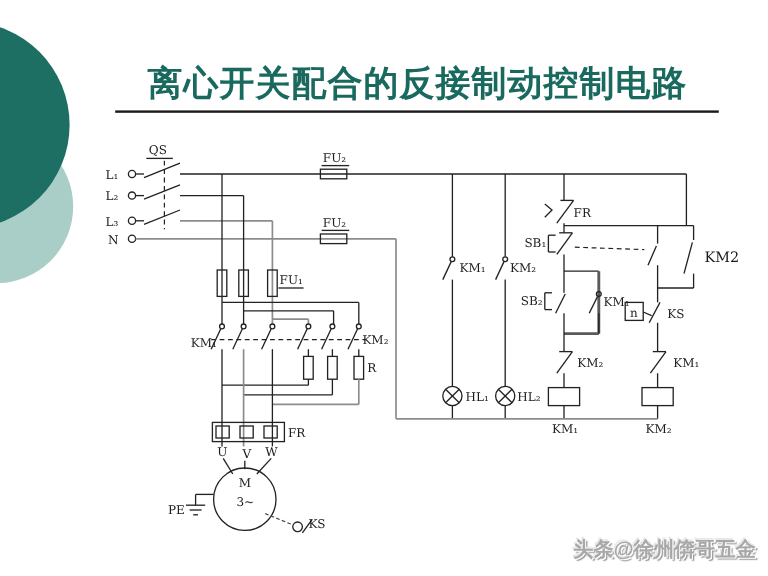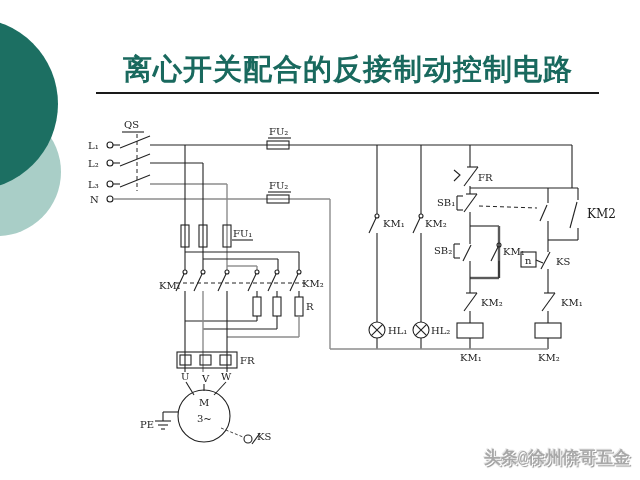--- a/index.html
+++ b/index.html
@@ -5,21 +5,21 @@
   html,body{margin:0;padding:0;background:#fff;}
   #stage{position:relative;width:640px;height:480px;background:#ffffff;overflow:hidden;
          font-family:"DejaVu Serif", serif;}
   .circle{position:absolute;border-radius:50%;}
   #circle-dark{left:-114px;top:18px;width:172px;height:172px;background:#1c6f62;z-index:2;}
   #circle-light{left:-67px;top:108px;width:128px;height:128px;background:#a9cec7;z-index:1;}
   #title{position:absolute;left:94px;top:50px;width:508px;text-align:center;
          font-family:Liberation Serif, serif;font-weight:bold;
          font-size:29px;letter-spacing:1px;color:#19695e;z-index:3;white-space:nowrap;}
   #title-rule{position:absolute;left:96px;top:92px;width:503px;height:2px;background:#1a1a1a;z-index:3;}
-  #watermark{position:absolute;right:10px;top:446px;font-family:Liberation Mono, monospace;
+  #watermark{position:absolute;right:10px;top:446px;font-family:Liberation Sans, sans-serif;
          font-weight:bold;font-size:17px;color:#a8a8a8;z-index:4;
          text-shadow:1px 1px 0 #ffffff,-1px -1px 0 #e8e8e8,2px 2px 1px #8f8f8f;}
   svg{position:absolute;left:0;top:0;z-index:3;}
   svg text{font-family:"DejaVu Serif","Liberation Serif",serif;font-size:10px;fill:#1a1a1a;}
   svg text.big{font-size:12px;}
   .wire{stroke:#222;stroke-width:1.1;fill:none;}
   .wireg{stroke:#8c8c8c;stroke-width:1.4;fill:none;}
   .wiret{stroke:#5a5a5a;stroke-width:2.4;fill:none;}
   .dash{stroke:#222;stroke-width:1;stroke-dasharray:4 3;fill:none;}
   .dashg{stroke:#444;stroke-width:1;stroke-dasharray:3 2;fill:none;}

